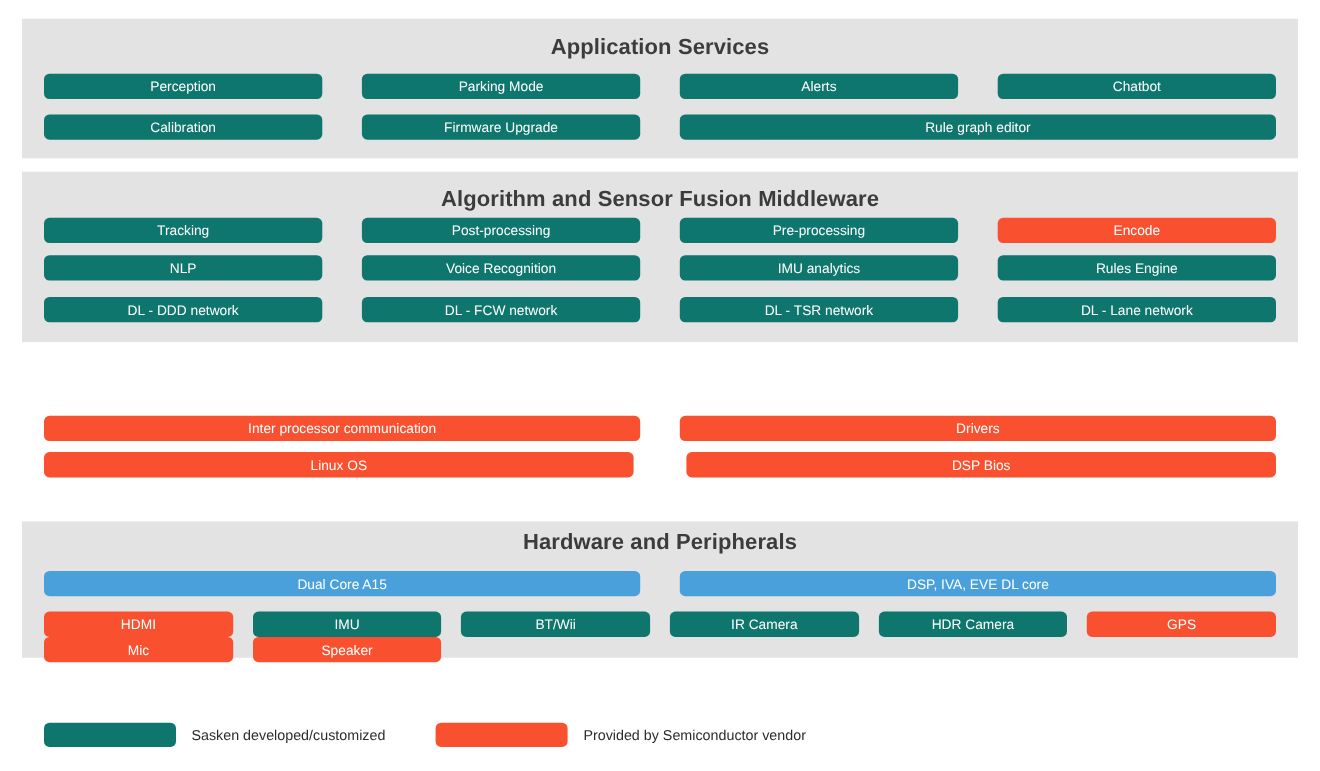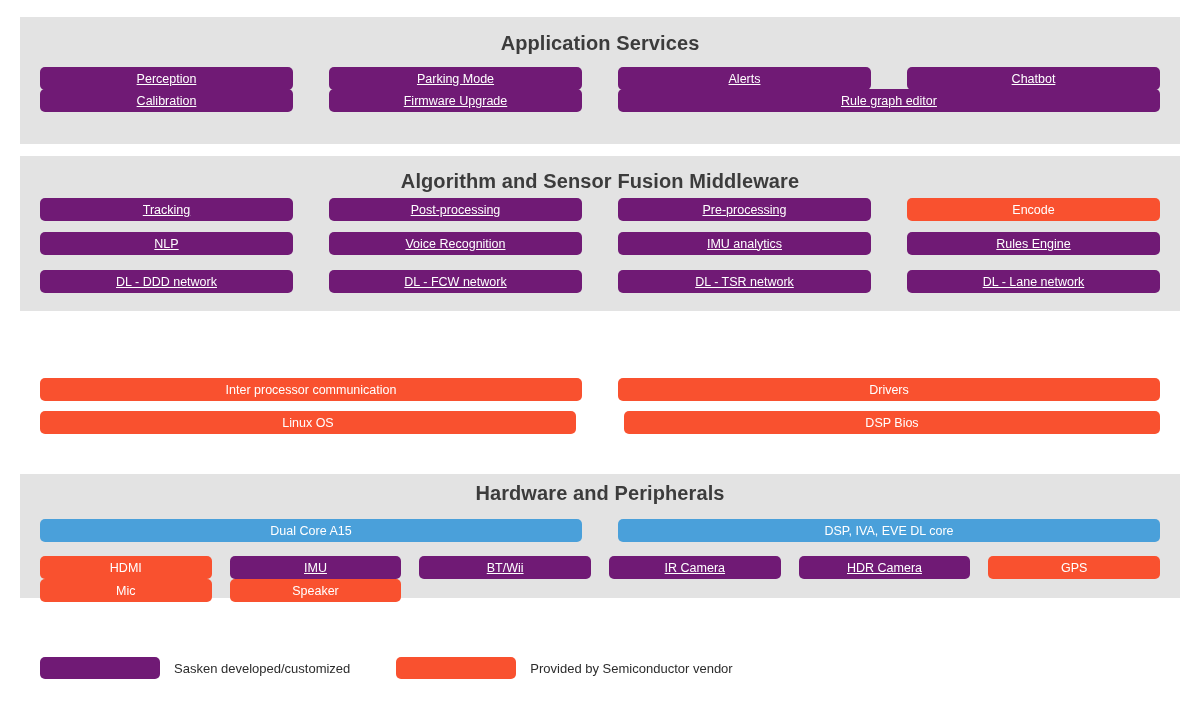--- a/index.html
+++ b/index.html
@@ -43,39 +43,39 @@
     border-radius: 5px;
     color: #ffffff;
     font-size: 12.5px;
     display: flex;
     align-items: center;
     justify-content: center;
     box-sizing: border-box;
     white-space: nowrap;
     overflow: hidden;
   }
-  .purple { background: #701a75; text-decoration: underline; }
+  .purple { background: #0f766e; }
   .orange { background: #f9512f; }
   .blue   { background: #4aa0da; }
 
   
   #panel-app { top: 17px; height: 127px; }
   #panel-app .panel-title { padding-top: 15px; }
 
   .grid4 {
     position: absolute;
     left: 40px;
     right: 40px;
     display: grid;
     grid-template-columns: repeat(4, 1fr);
     column-gap: 36px;
     row-gap: 11px;
   }
   #app-row1 { top: 67px; }
-  #app-row2 { top: 89px; }
+  #app-row2 { top: 104px; }
   .span2 { grid-column: span 2; }
 
   
   #panel-mw { top: 156px; height: 155px; }
   #panel-mw .panel-title { padding-top: 14px; }
   #mw-row1 { top: 198px; }
   #mw-row2 { top: 232px; }
   #mw-row3 { top: 270px; }
 
   

